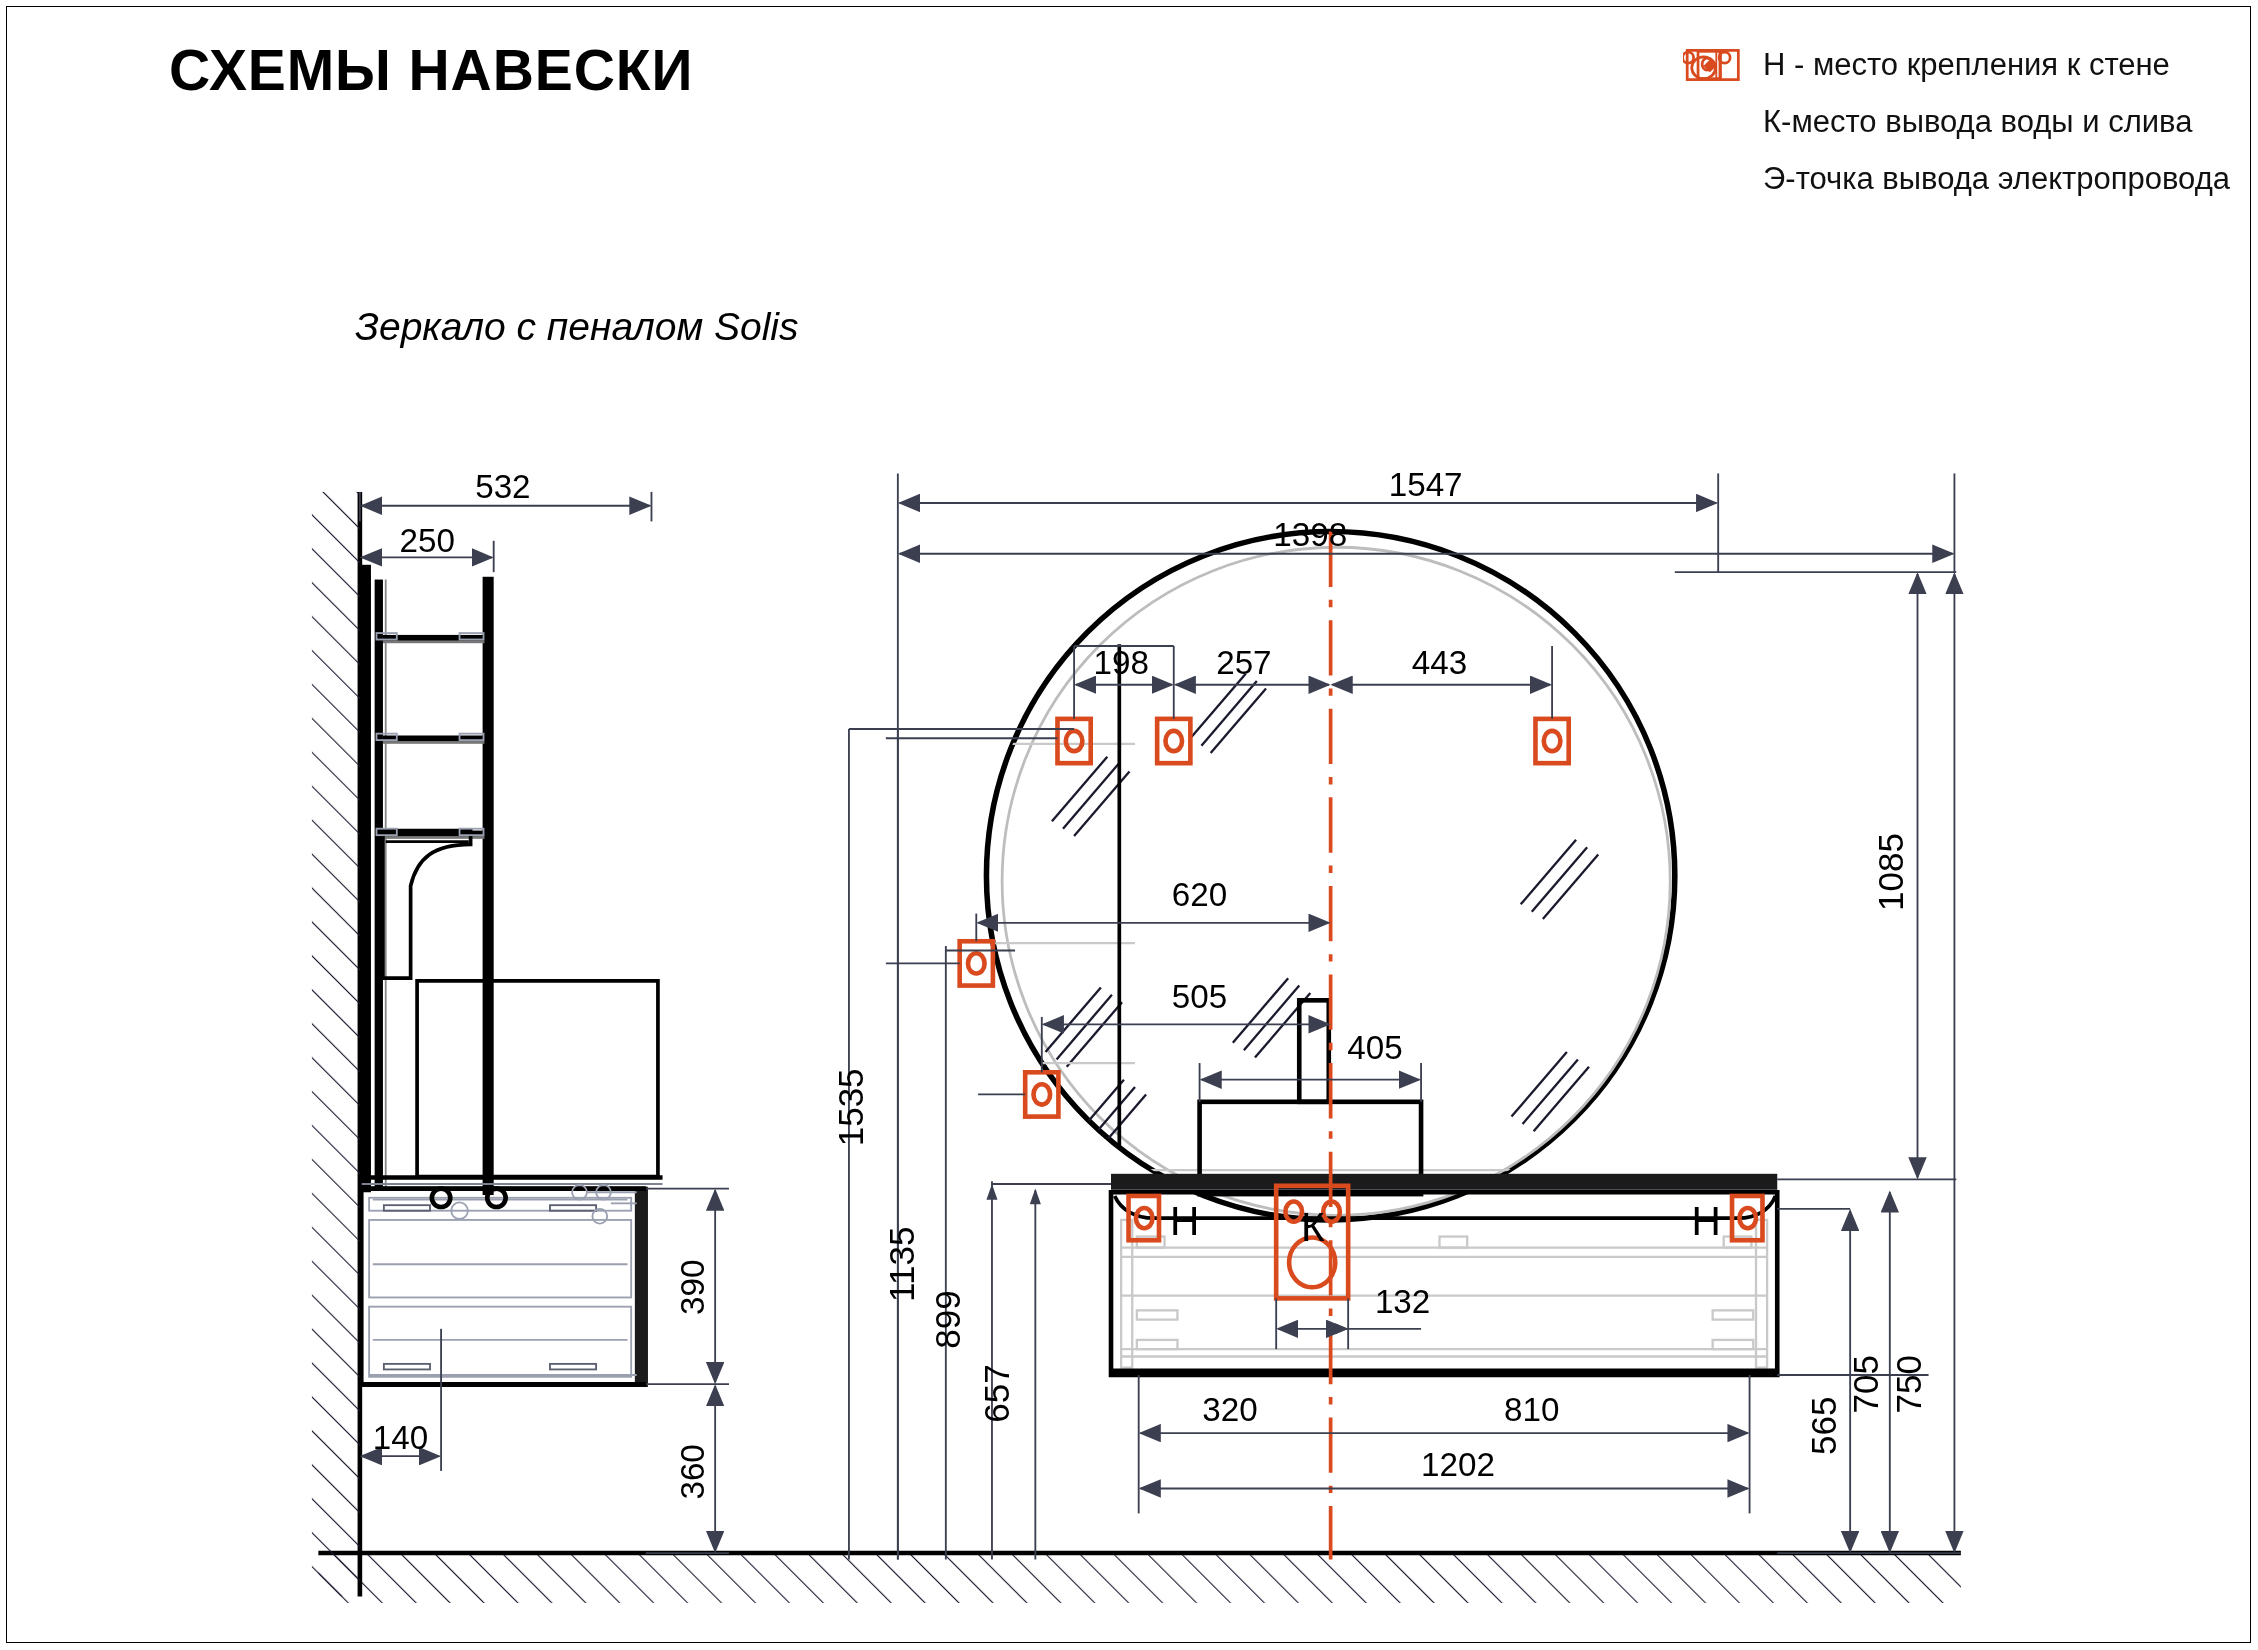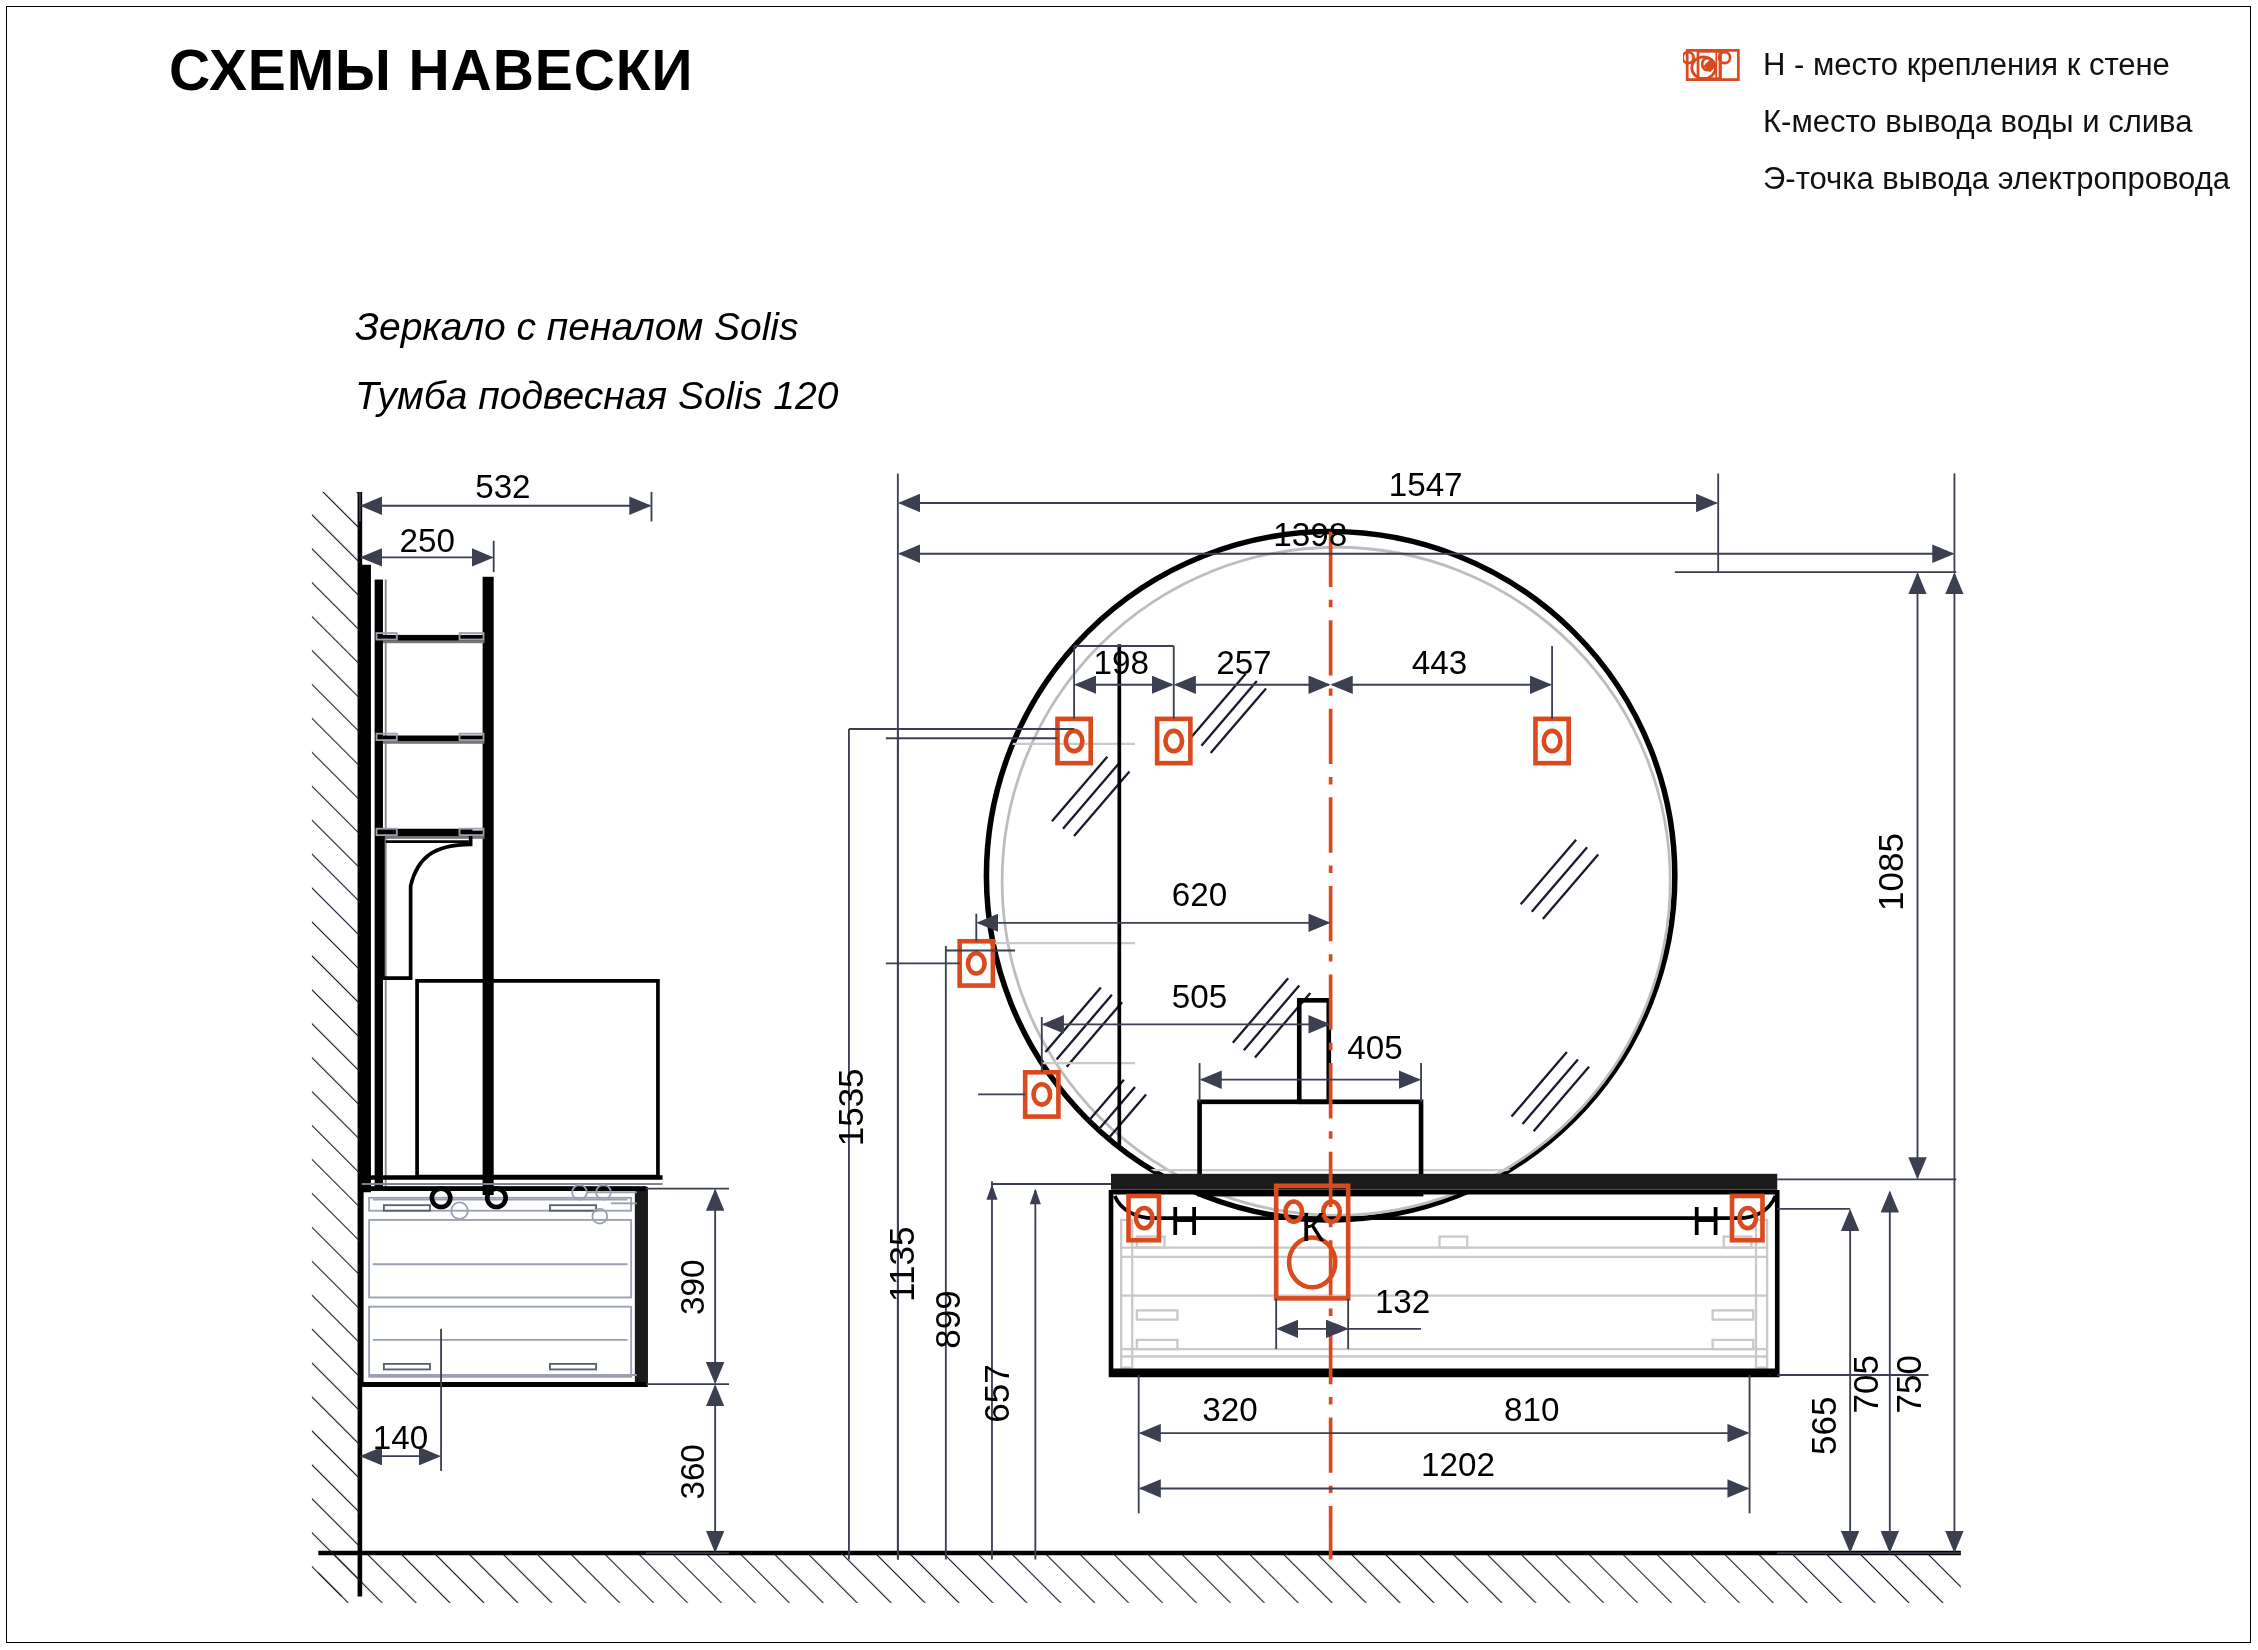--- a/index.html
+++ b/index.html
@@ -51,21 +51,20 @@
       <span class="leg-ico">
         <svg width="52" height="42" viewBox="0 0 56 46">
           <rect x="24" y="19" width="10" height="10" transform="rotate(45 29 24)" fill="#D94A1E"></rect>
         </svg>
       </span>
       <span class="leg-txt">Э-точка вывода электропровода</span>
     </div>
   </div>
 
   <div class="prod" style="left:355px;top:305px;">Зеркало с пеналом Solis</div>
-  <div class="prod" style="left:355px;top:374px;">Тумба подвесная Solis 120</div>
 
   <svg width="2258" height="1650" viewBox="0 0 2447 1788">
     <defs>
       <marker id="ar" markerWidth="12" markerHeight="10" refX="11" refY="5" orient="auto">
         <path d="M0,0 L12,5 L0,10 z" fill="#3b3f50"></path>
       </marker>
       <marker id="arS" markerWidth="12" markerHeight="10" refX="1" refY="5" orient="auto">
         <path d="M12,0 L0,5 L12,10 z" fill="#3b3f50"></path>
       </marker>
       <pattern id="hatch" width="26" height="26" patternUnits="userSpaceOnUse" patternTransform="rotate(-45)">

